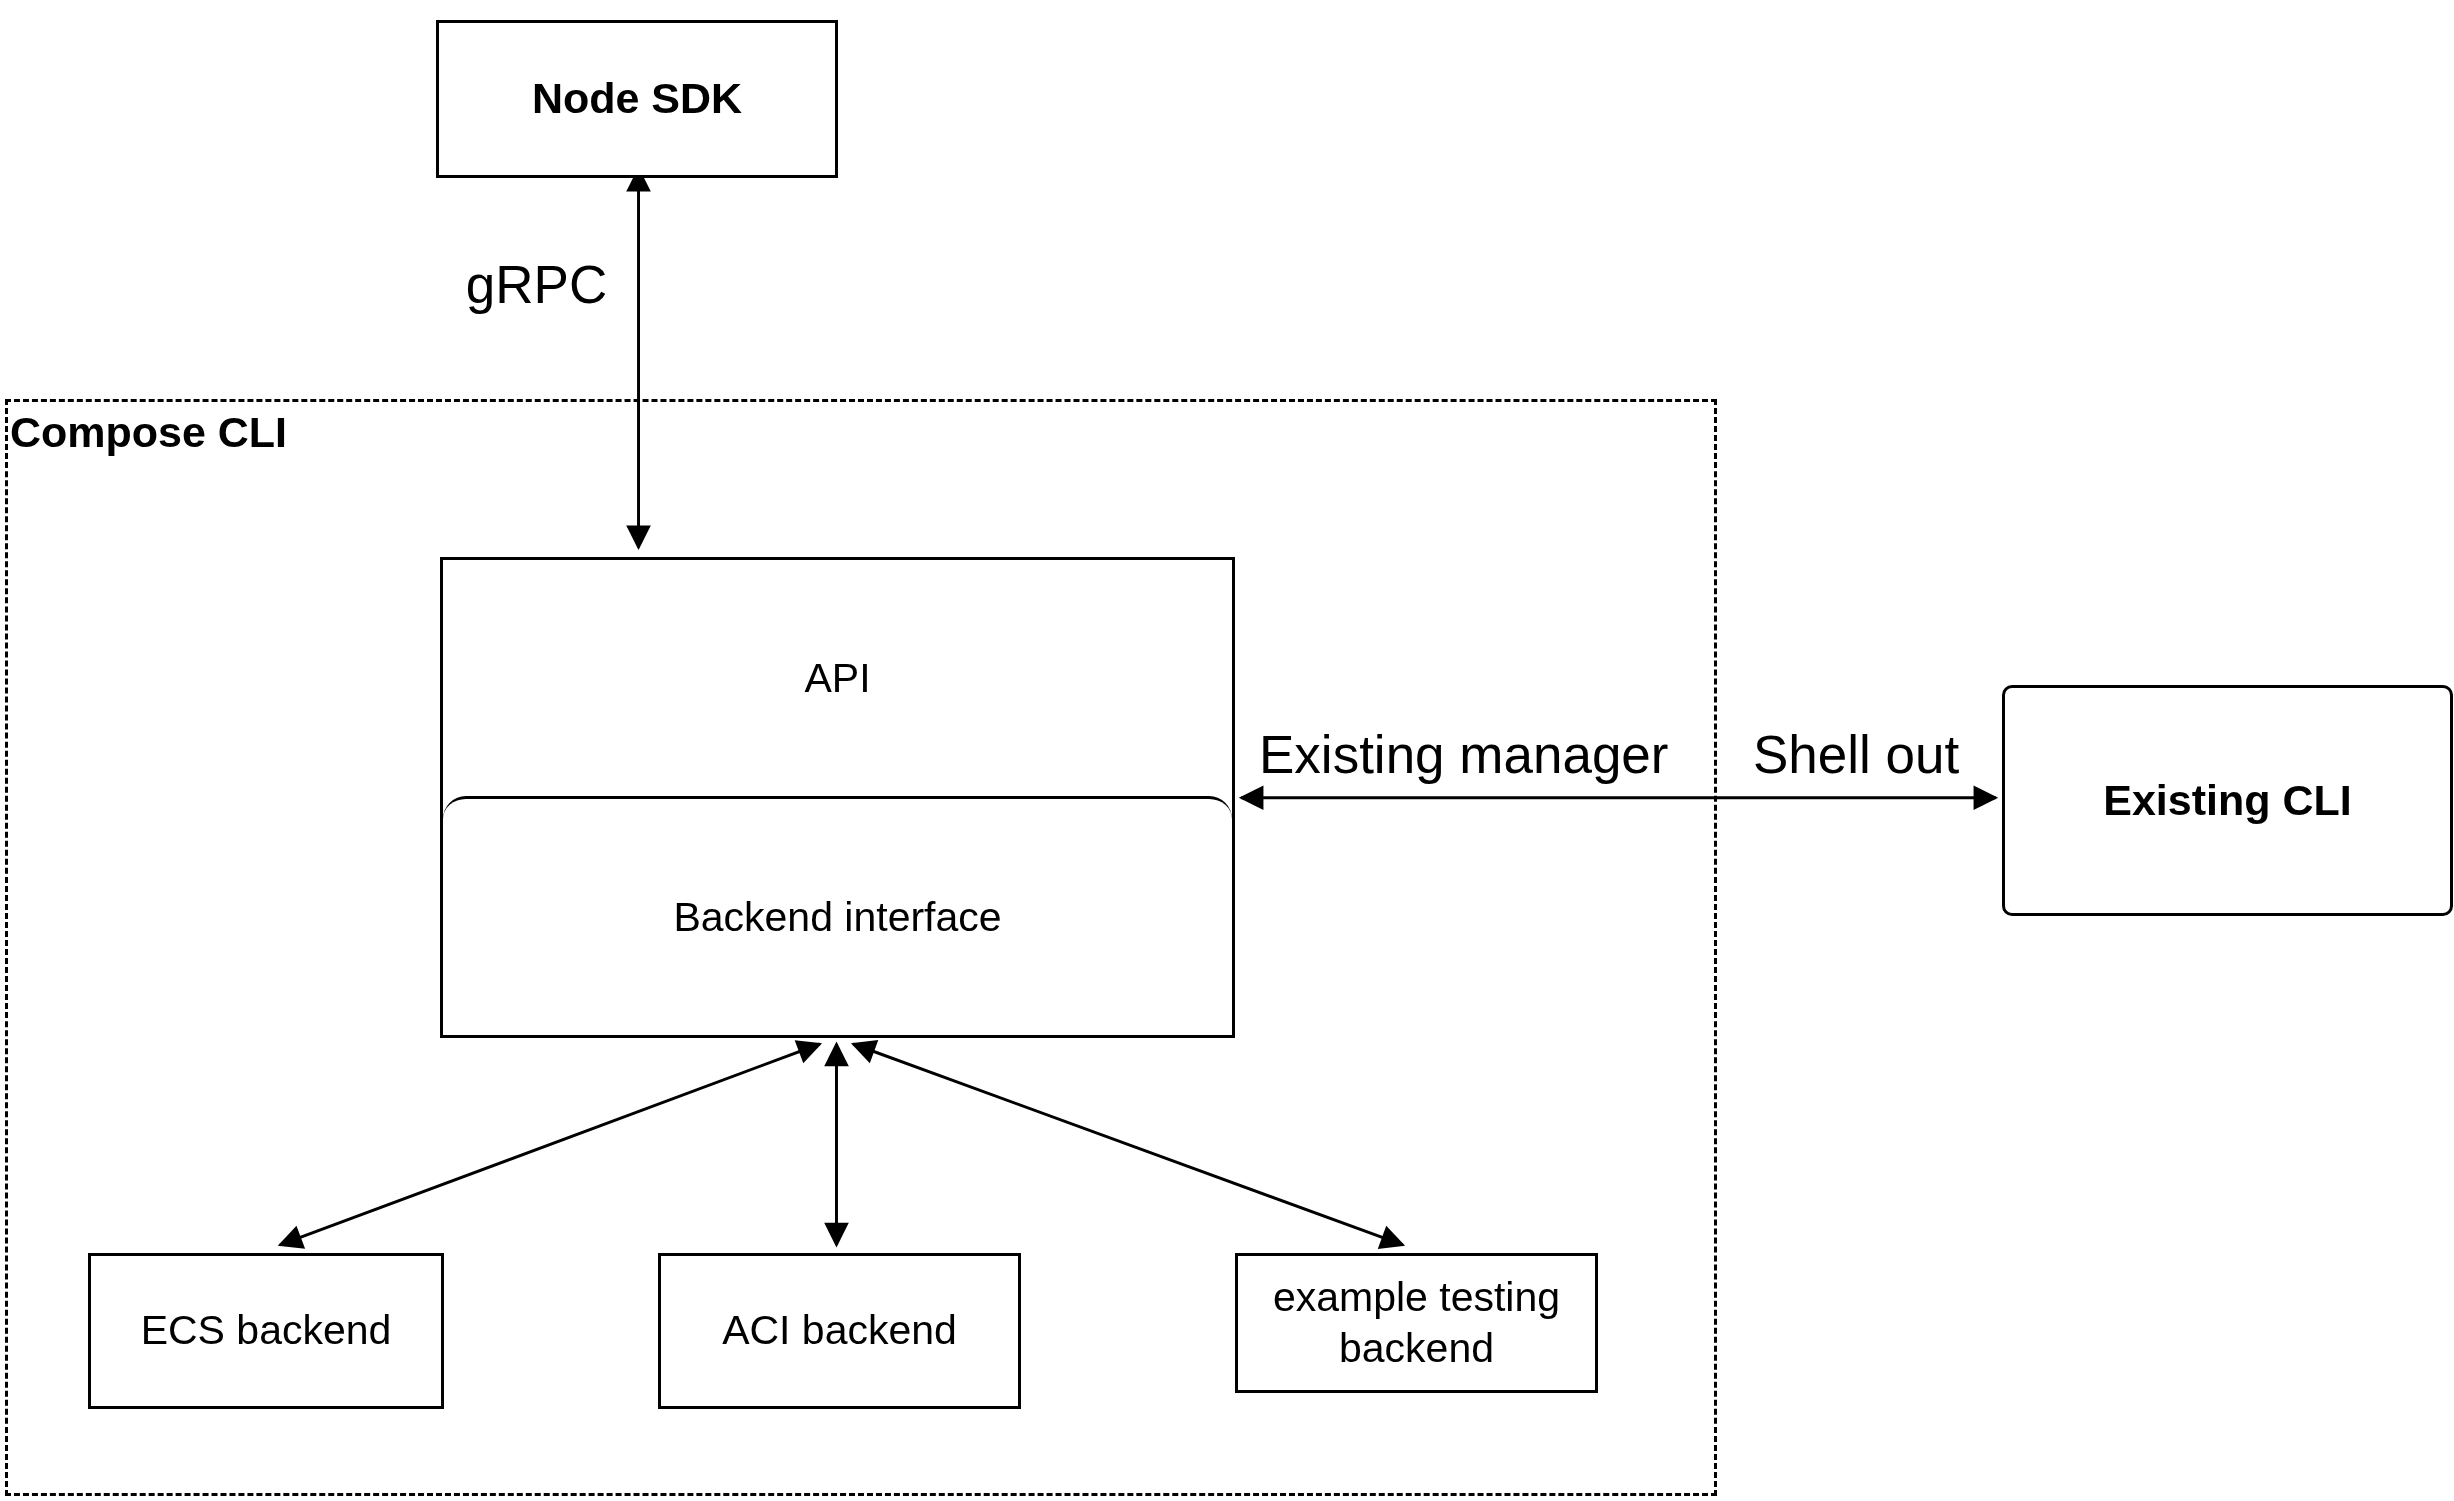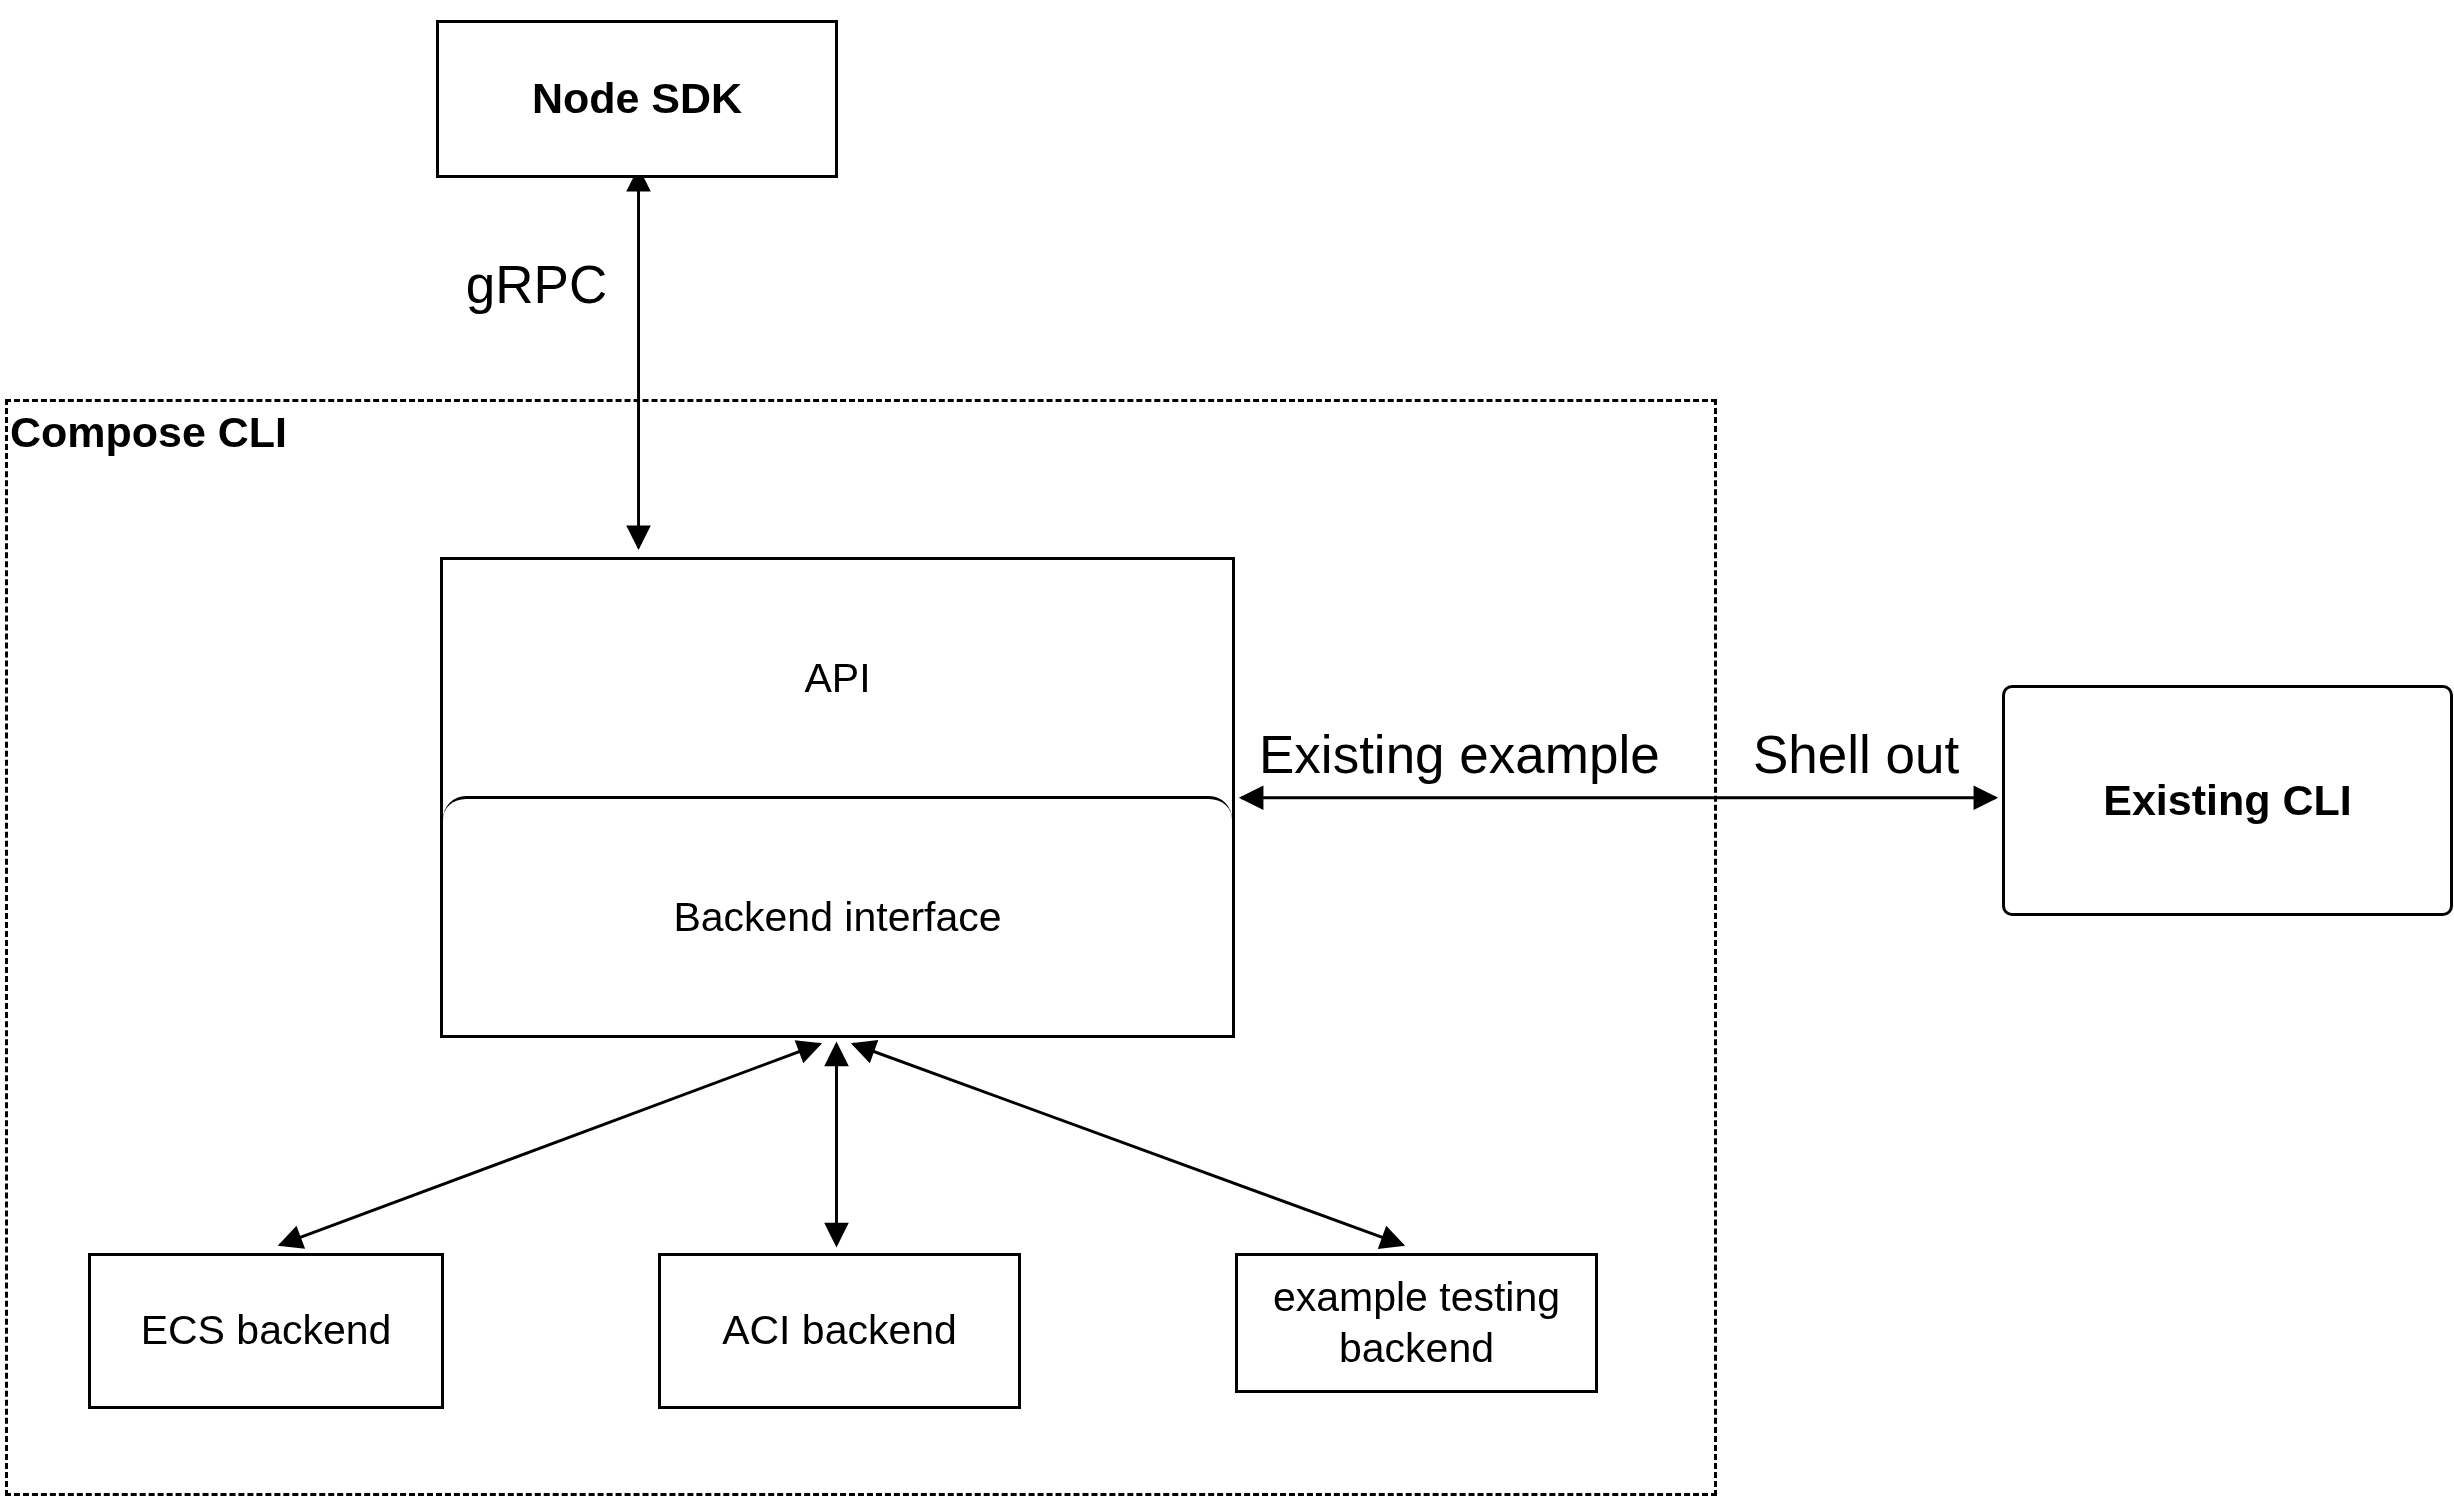--- a/index.html
+++ b/index.html
@@ -130,17 +130,17 @@
     <span>ECS backend</span>
   </div>
   <div class="box" id="aci-backend">
     <span>ACI backend</span>
   </div>
   <div class="box" id="example-backend">
     <span>example testing backend</span>
   </div>
 
   <div class="edge-label" id="label-grpc">gRPC</div>
-  <div class="edge-label" id="label-existing-context">Existing example</div>
+  <div class="edge-label" id="label-existing-context">Existing manager</div>
   <div class="edge-label" id="label-shell-out">Shell out</div>
 
 </div>
 
 
 </body></html>

